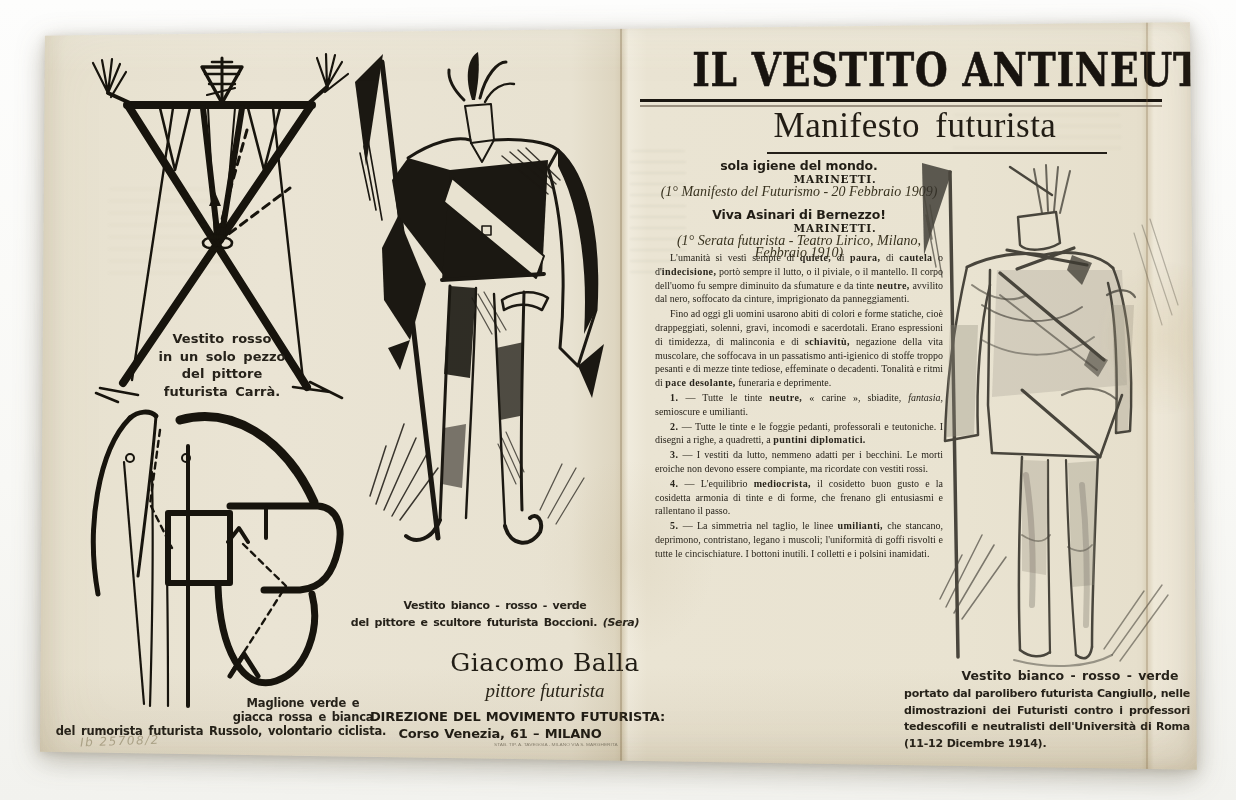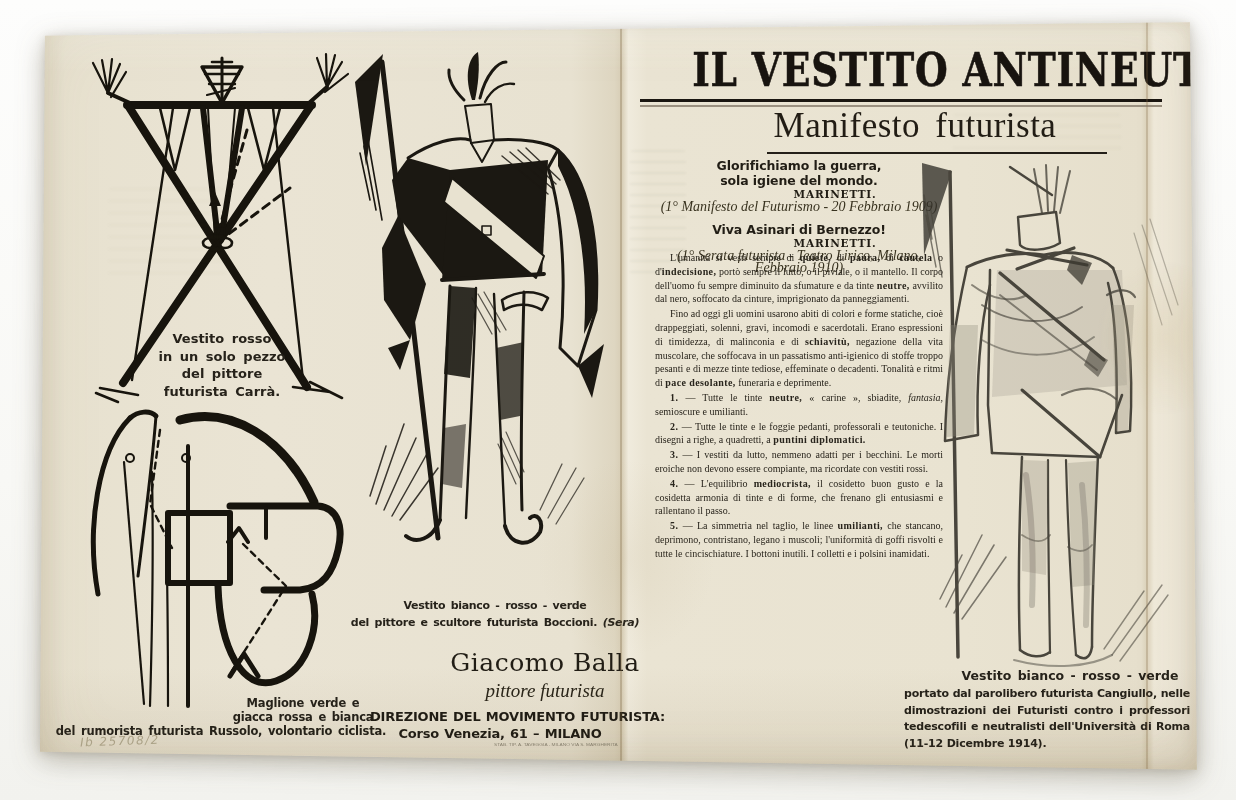--- a/index.html
+++ b/index.html
@@ -210,21 +210,20 @@
       <div class="abs" style="left:602px;top:26px;width:522px;">
         <div class="headline">IL VESTITO ANTINEUTRALE</div>
       </div>
       <div class="abs headline-rule" style="left:602px;top:79px;width:522px;"></div>
 
       <div class="abs subtitle" style="left:697px;top:87px;width:360px;">Manifesto futurista</div>
       <div class="abs sub-rule" style="left:729px;top:132px;width:340px;"></div>
 
       <div class="abs ep" style="left:615px;top:138px;width:292px;">
         <div>
-          <div class="ep-quote">Glorifichiamo la guerra,</div>
           <div class="ep-quote">sola igiene del mondo.</div>
           <div class="ep-author">MARINETTI.</div>
           <div class="ep-source">(1° Manifesto del Futurismo - 20 Febbraio 1909)</div>
         </div>
         <div style="margin-top:8px;">
           <div class="ep-quote">Viva Asinari di Bernezzo!</div>
           <div class="ep-author">MARINETTI.</div>
           <div class="ep-source">(1° Serata futurista - Teatro Lirico, Milano, Febbraio 1910)</div>
         </div>
       </div>

